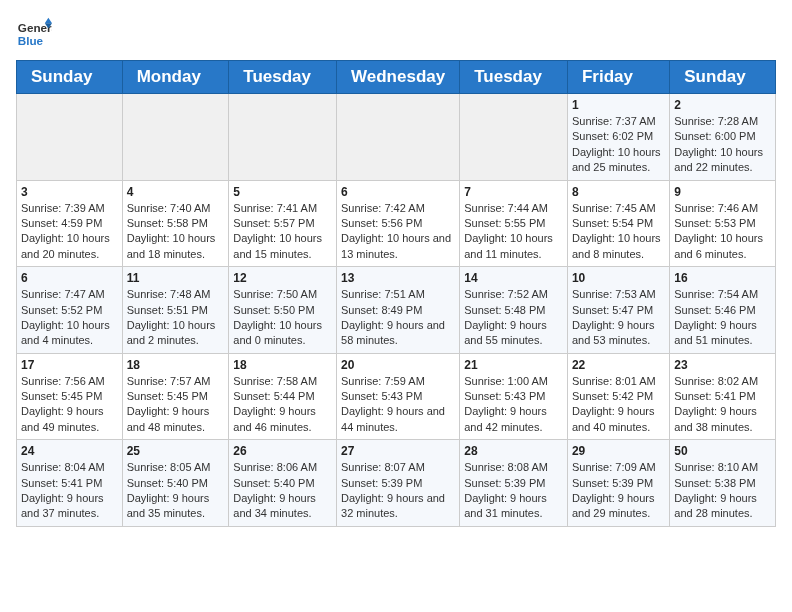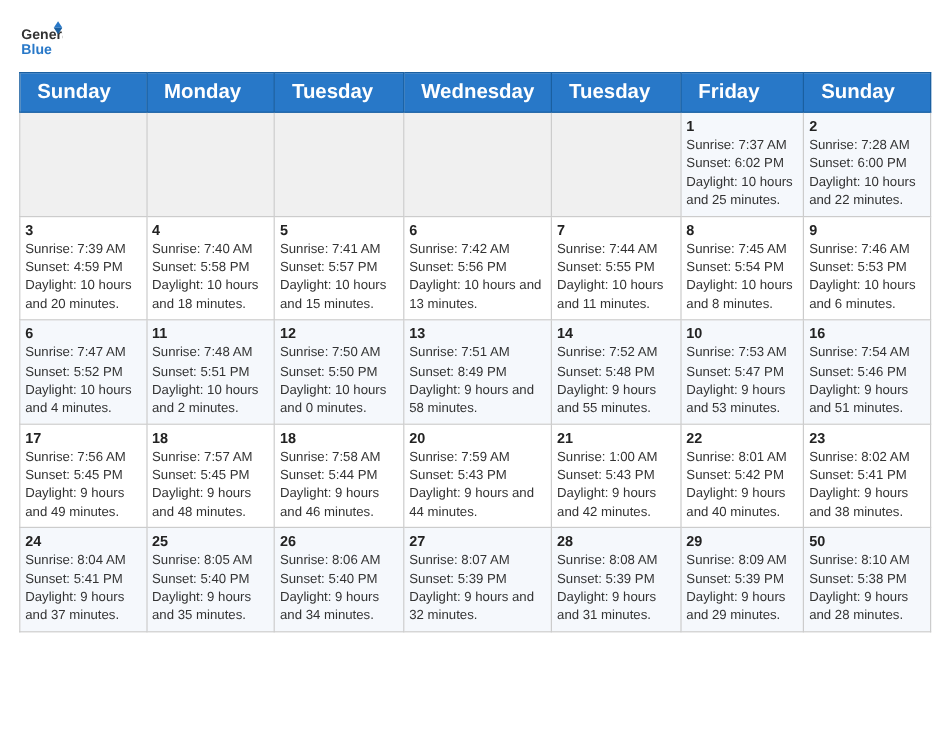--- a/index.html
+++ b/index.html
@@ -289,21 +289,21 @@
 Daylight: 9 hours and 32 minutes.</div>
         </td>
         <td>
           <span class="day-num">28</span>
           <div class="day-info">Sunrise: 8:08 AM
 Sunset: 5:39 PM
 Daylight: 9 hours and 31 minutes.</div>
         </td>
         <td>
           <span class="day-num">29</span>
-          <div class="day-info">Sunrise: 8:09 AM
+          <div class="day-info">Sunrise: 7:09 AM
 Sunset: 5:39 PM
 Daylight: 9 hours and 29 minutes.</div>
         </td>
         <td>
           <span class="day-num">50</span>
           <div class="day-info">Sunrise: 8:10 AM
 Sunset: 5:38 PM
 Daylight: 9 hours and 28 minutes.</div>
         </td>
       </tr>

